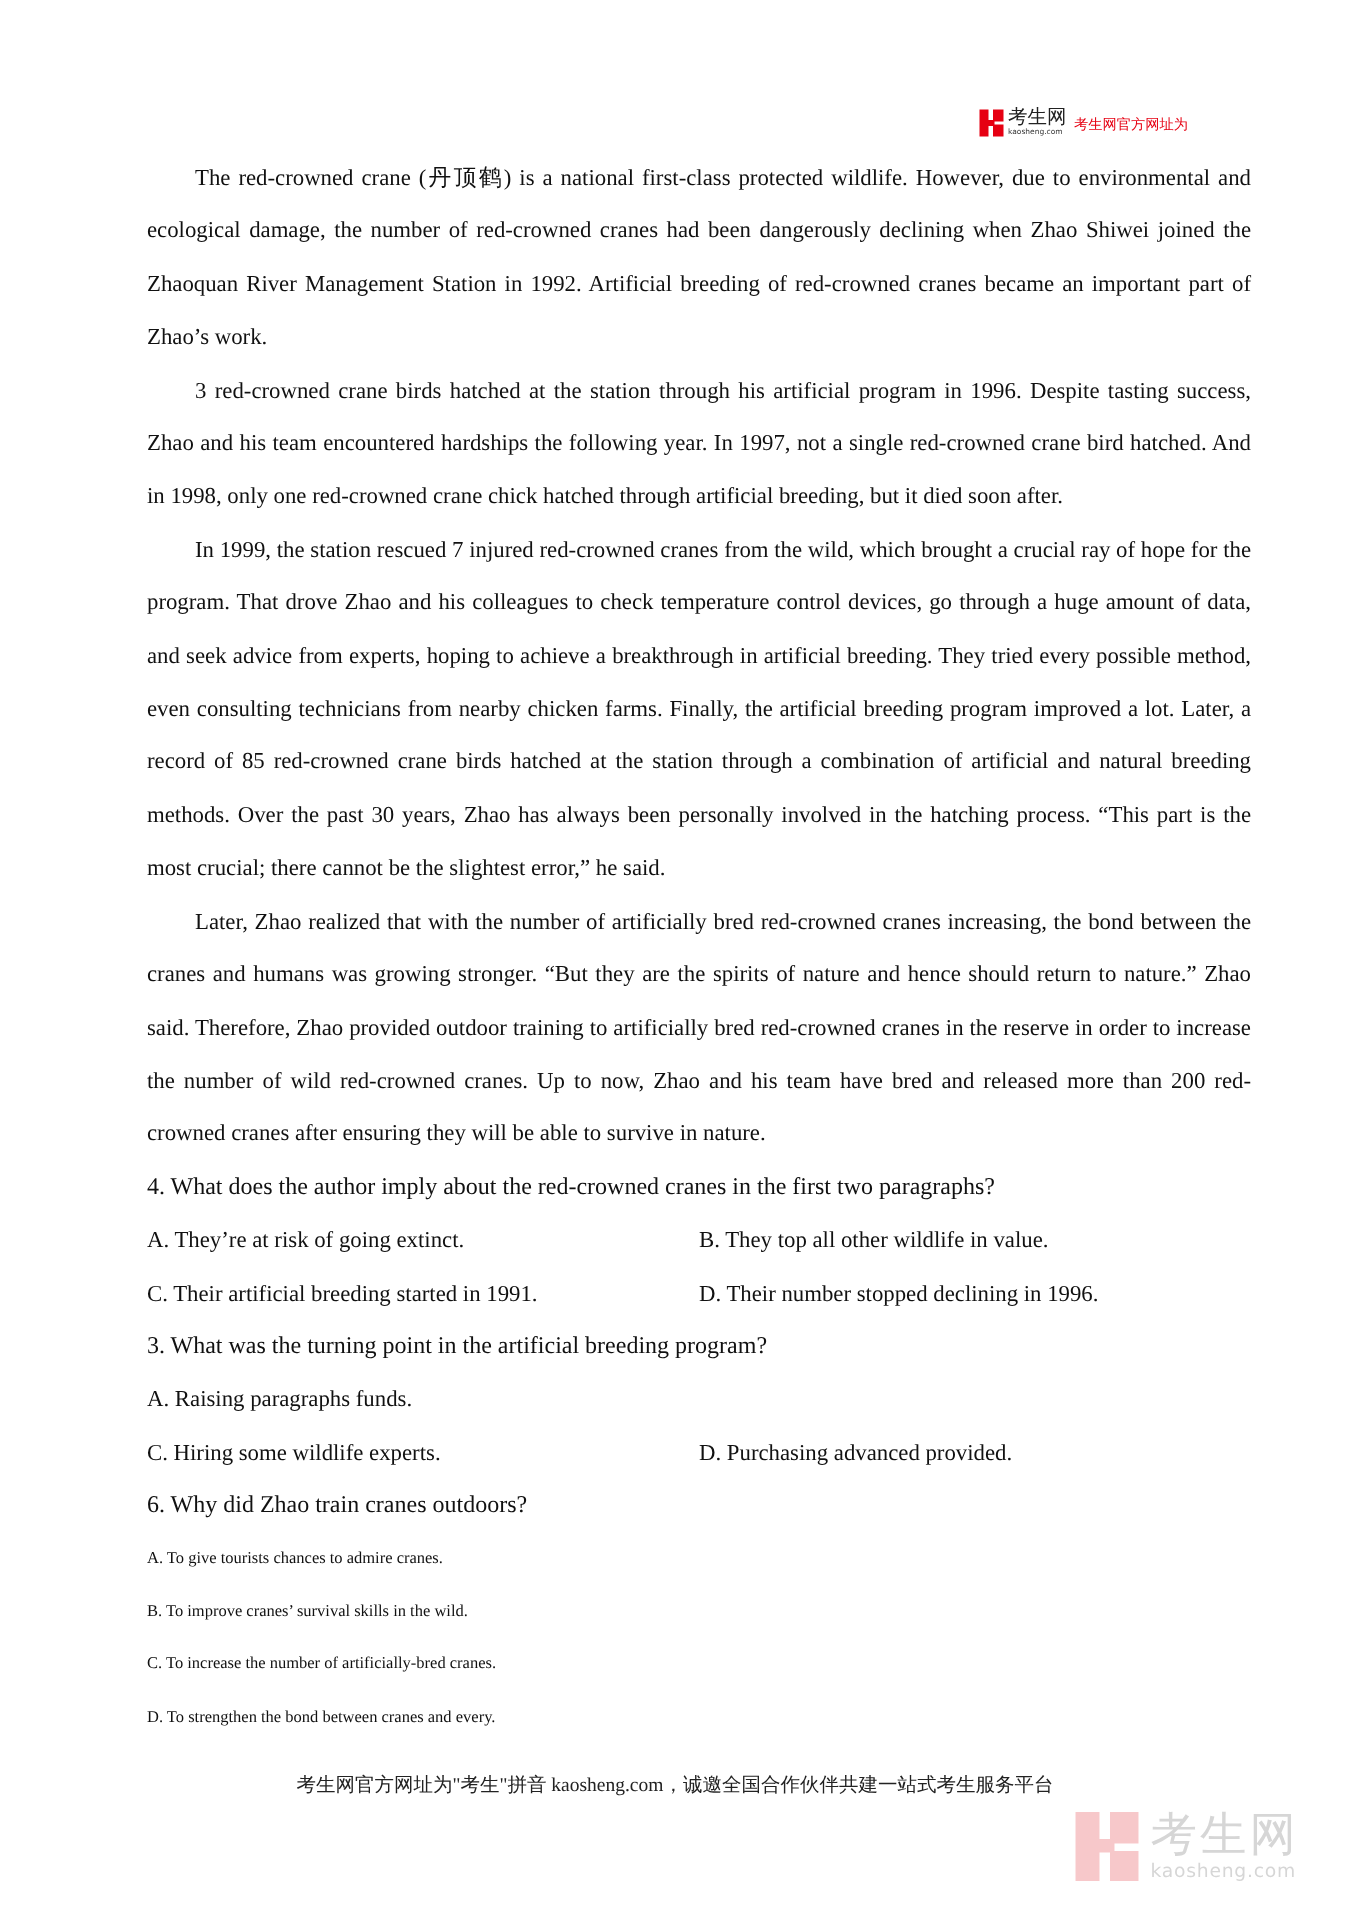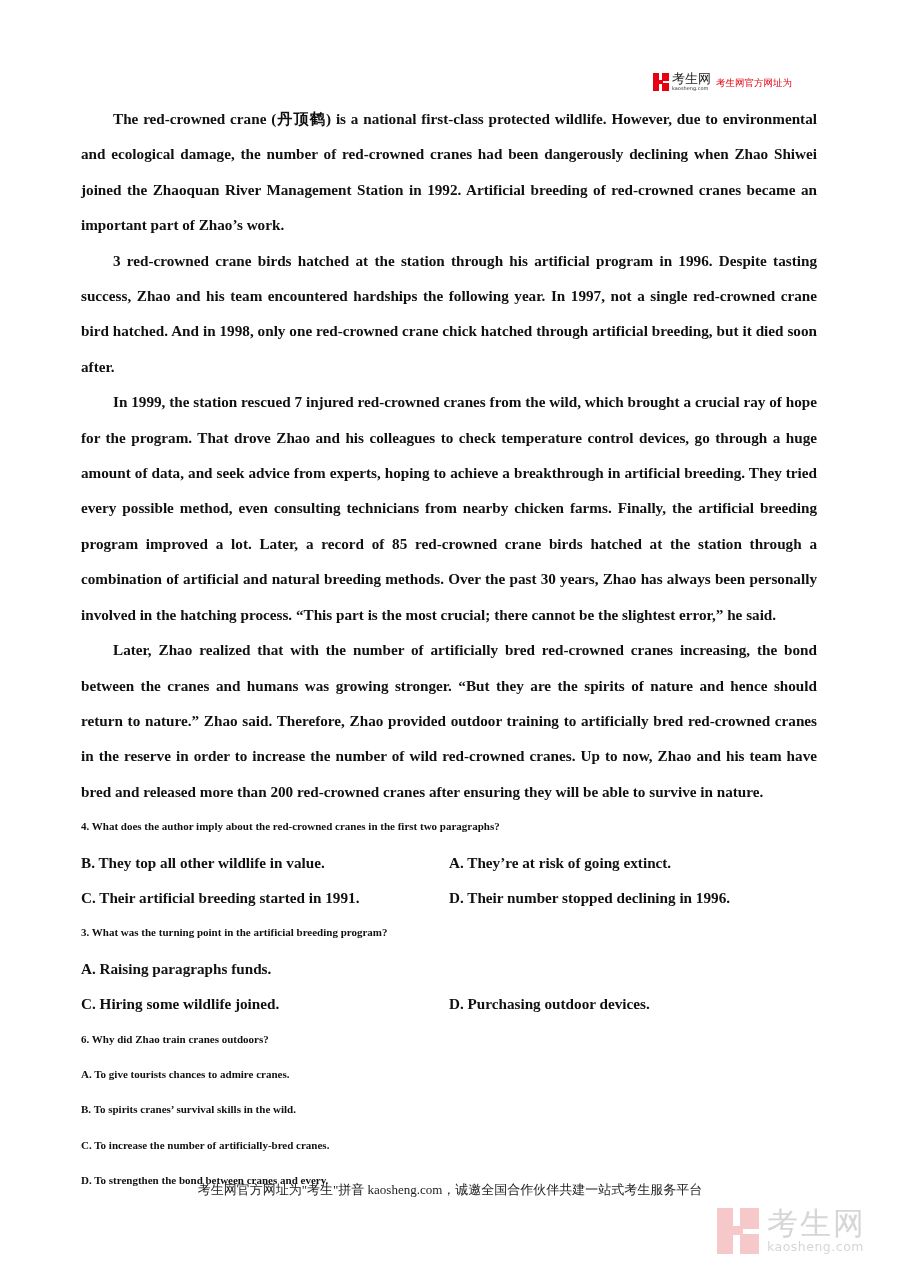--- a/index.html
+++ b/index.html
@@ -9,24 +9,24 @@
     .logo-mark { position: relative; width: 16px; height: 18px; margin-right: 3px; }
     .logo-mark .bar-l { position: absolute; left: 0; top: 0; width: 6px; height: 18px; background: #e60012; }
     .logo-mark .bar-r-top { position: absolute; left: 9px; top: 0; width: 7px; height: 8px; background: #e60012; }
     .logo-mark .bar-r-bot { position: absolute; left: 9px; top: 10px; width: 7px; height: 8px; background: #e60012; }
     .logo-mark .bar-mid { position: absolute; left: 5px; top: 7px; width: 5px; height: 4px; background: #e60012; }
     .logo-text { display: flex; flex-direction: column; line-height: 1; }
     .logo-cn { font-family: "DejaVu Sans", sans-serif; font-size: 13px; color: #222; letter-spacing: 0px; }
     .logo-en { font-family: "DejaVu Sans", sans-serif; font-size: 5px; color: #333; margin-top: 1px; }
     .logo-slogan { font-family: "DejaVu Sans", sans-serif; font-size: 9.5px; color: #e60012; margin-left: 5px; margin-top: 4px; }
 
-    .content { position: absolute; left: 81px; top: 101px; width: 736px; font-weight: bold; }
+    .content { position: absolute; left: 98px; top: 101px; width: 736px; }
     .para { font-size: 15.2px; line-height: 35.4px; margin: 0; text-align: justify; text-align-last: left; }
     .para .indent { display: inline-block; width: 32px; }
-    .q { font-size: 11px; line-height: 35.4px; margin: 0; }
+    .q { font-size: 16px; line-height: 35.4px; margin: 0; }
     .opts-row { display: flex; font-size: 15.2px; line-height: 35.4px; }
     .opts-row .opt { width: 369px; }
     .opt-single { font-size: 11px; line-height: 35.4px; }
 
     .footer-text { position: absolute; left: 0; width: 900px; top: 1181px; text-align: center; font-size: 13px;
                    font-family: "Liberation Serif", "DejaVu Serif", serif; color: #222; }
     .watermark { position: absolute; left: 717px; top: 1208px; display: flex; align-items: center; opacity: 0.95; }
     .wm-mark { position: relative; width: 42px; height: 46px; margin-right: 8px; }
     .wm-mark div { position: absolute; background: #f7c6c8; }
     .wm-mark .l { left: 0; top: 0; width: 16px; height: 46px; }
@@ -56,44 +56,44 @@
 
 <div class="content">
   <p class="para"><span class="indent"></span><span>The red-crowned crane (丹顶鹤) is a national first-class protected wildlife. However, due to environmental and ecological damage, the number of red-crowned cranes had been dangerously declining when Zhao Shiwei joined the Zhaoquan River Management Station in 1992. Artificial breeding of red-crowned cranes became an important part of Zhao’s work.</span></p>
   <p class="para"><span class="indent"></span><span>3 red-crowned crane birds hatched at the station through his artificial program in 1996. Despite tasting success, Zhao and his team encountered hardships the following year. In 1997, not a single red-crowned crane bird hatched. And in 1998, only one red-crowned crane chick hatched through artificial breeding, but it died soon after.</span></p>
   <p class="para"><span class="indent"></span><span>In 1999, the station rescued 7 injured red-crowned cranes from the wild, which brought a crucial ray of hope for the program. That drove Zhao and his colleagues to check temperature control devices, go through a huge amount of data, and seek advice from experts, hoping to achieve a breakthrough in artificial breeding. They tried every possible method, even consulting technicians from nearby chicken farms. Finally, the artificial breeding program improved a lot. Later, a record of 85 red-crowned crane birds hatched at the station through a combination of artificial and natural breeding methods. Over the past 30 years, Zhao has always been personally involved in the hatching process. “This part is the most crucial; there cannot be the slightest error,” he said.</span></p>
   <p class="para"><span class="indent"></span><span>Later, Zhao realized that with the number of artificially bred red-crowned cranes increasing, the bond between the cranes and humans was growing stronger. “But they are the spirits of nature and hence should return to nature.” Zhao said. Therefore, Zhao provided outdoor training to artificially bred red-crowned cranes in the reserve in order to increase the number of wild red-crowned cranes. Up to now, Zhao and his team have bred and released more than 200 red-crowned cranes after ensuring they will be able to survive in nature.</span></p>
 
   <div>
     <p class="q">4. What does the author imply about the red-crowned cranes in the first two paragraphs?</p>
     <div class="opts-row">
+      <span class="opt">A. They’re at risk of going extinct.</span>
       <span class="opt">B. They top all other wildlife in value.</span>
-      <span class="opt">A. They’re at risk of going extinct.</span>
     </div>
     <div class="opts-row">
       <span class="opt">C. Their artificial breeding started in 1991.</span>
       <span class="opt">D. Their number stopped declining in 1996.</span>
     </div>
   </div>
 
   <div>
     <p class="q">3. What was the turning point in the artificial breeding program?</p>
     <div class="opts-row">
       <span class="opt">A. Raising paragraphs funds.</span>
     </div>
     <div class="opts-row">
-      <span class="opt">C. Hiring some wildlife joined.</span>
-      <span class="opt">D. Purchasing outdoor devices.</span>
+      <span class="opt">C. Hiring some wildlife experts.</span>
+      <span class="opt">D. Purchasing advanced provided.</span>
     </div>
   </div>
 
   <div>
     <p class="q">6. Why did Zhao train cranes outdoors?</p>
     <div class="opt-single">A. To give tourists chances to admire cranes.</div>
-    <div class="opt-single">B. To spirits cranes’ survival skills in the wild.</div>
+    <div class="opt-single">B. To improve cranes’ survival skills in the wild.</div>
     <div class="opt-single">C. To increase the number of artificially-bred cranes.</div>
     <div class="opt-single">D. To strengthen the bond between cranes and every.</div>
   </div>
 </div>
 
 <div class="footer-text">考生网官方网址为"考生"拼音 kaosheng.com，诚邀全国合作伙伴共建一站式考生服务平台</div>
 
 <div class="watermark">
   <div class="wm-mark">
     <div class="l"></div>

